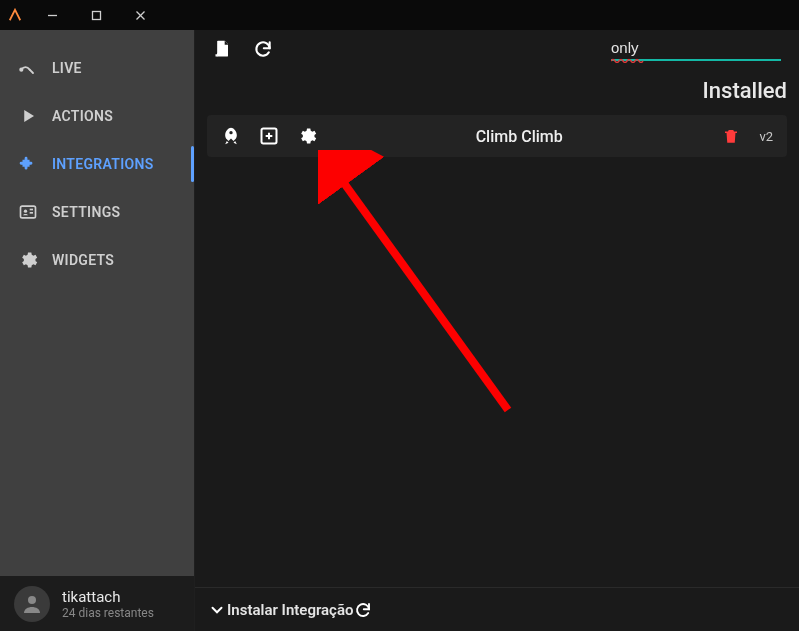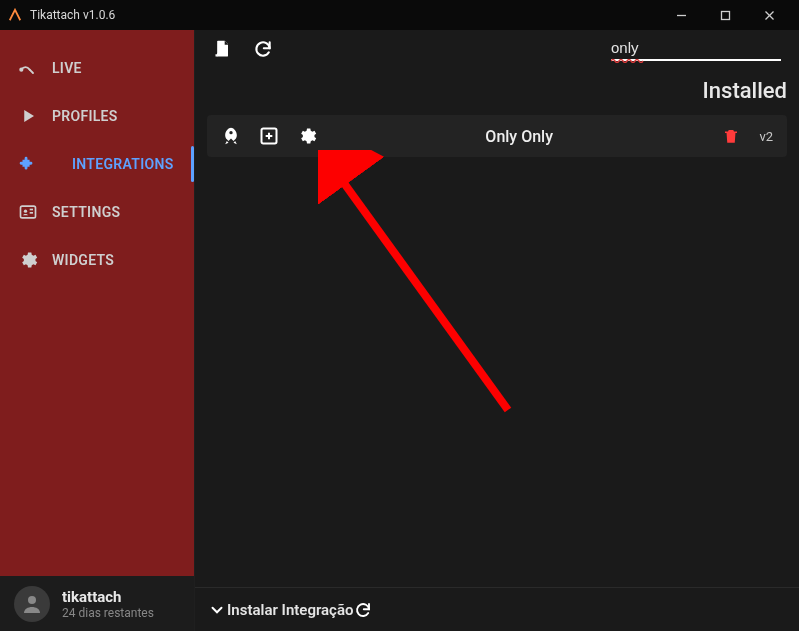--- a/index.html
+++ b/index.html
@@ -19,61 +19,61 @@
     align-items: center;
     padding: 0 8px;
   }
   .titlebar-icon { width:14px; height:14px; margin-right:8px; display:flex; align-items:center; justify-content:center; }
   .titlebar-title { font-size: 12px; color: #d8d8d8; flex: 1; }
   .titlebar-controls { display: flex; align-items:center; }
   .titlebar-btn { width:44px; height:30px; display:flex; align-items:center; justify-content:center; cursor:pointer; }
   .titlebar-btn svg { stroke:#cfcfcf; }
   .main { display:flex; height:601px; }
   .sidebar {
-    width:195px; background:#7f1d1d;
+    width:195px; background:#404040;
     display:flex; flex-direction:column;
     border-right:1px solid #1f1f1f;
   }
   .nav { padding-top:14px; flex:1; }
   .nav-item {
     display:flex; align-items:center;
     height:48px; padding:0 18px;
     color:#cfcfcf; cursor:pointer;
     font-size:14px; font-weight:600;
     letter-spacing:0.3px;
   }
-  .nav-item.active { color:#5ea1ff; position:relative;gap:20px; }
+  .nav-item.active { color:#5ea1ff; position:relative; }
   .nav-item.active::after {
     content:""; position:absolute; right:0; top:6px; bottom:6px;
     width:3px; background:#5ea1ff; border-radius:2px;
   }
   .nav-icon { width:20px; height:20px; margin-right:14px; display:flex; align-items:center; justify-content:center; }
   .sidebar-footer {
     height:55px; display:flex; align-items:center;
     padding:0 14px; background:#1c1c1c;
   }
   .avatar {
     width:36px; height:36px; border-radius:50%;
     background:#3a3a3a; display:flex; align-items:center; justify-content:center;
     margin-right:12px;
   }
   .avatar svg { fill:#888; }
   .user-text { display:flex; flex-direction:column; }
-  .username { font-size:15px; color:#e8e8e8; font-weight:700; }
+  .username { font-size:15px; color:#e8e8e8; font-weight:400; }
   .userstatus { font-size:12px; color:#878787; }
   .content { flex:1; background:#1a1a1a; display:flex; flex-direction:column; }
   .toolbar {
     height:38px; display:flex; align-items:center;
     padding:0 18px; gap:20px;
   }
   .toolbar-icon { width:20px; height:20px; cursor:pointer; display:flex; align-items:center; justify-content:center; }
   .search-wrap { margin-left:auto; position:relative; }
   .search-input {
     width:170px; background:transparent; border:none;
-    border-bottom:2px solid #ffffff;
+    border-bottom:2px solid #14b8a6;
     color:#e4e4e4; font-size:15px; padding:2px 0 3px;
     outline:none;
   }
   .search-underline-wavy {
     position:absolute; left:0; bottom:-2px; width:34px; height:5px;
   }
   .section-title {
     font-size:22px; color:#e8e8e8; font-weight:500;
     padding:10px 12px 12px;
     text-align:right;
@@ -99,21 +99,20 @@
 </style>
 </head>
 <body>
 
 <div class="titlebar">
   <span class="titlebar-icon">
     <svg width="14" height="14" viewBox="0 0 24 24">
         <path d="M3 21 L12 3 L21 21" fill="none" stroke="#ff8a3d" stroke-width="3"></path>
       </svg>
   </span>
-  <span class="titlebar-title">Tikattach v1.0.6</span>
   <div class="titlebar-controls">
     <div class="titlebar-btn">
       <svg width="11" height="11" viewBox="0 0 11 11">
           <line x1="1" y1="5.5" x2="10" y2="5.5" stroke-width="1.3"></line>
         </svg>
     </div>
     <div class="titlebar-btn">
       <svg width="11" height="11" viewBox="0 0 11 11">
           <rect x="1.5" y="1.5" width="8" height="8" fill="none" stroke-width="1.3"></rect>
         </svg>
@@ -142,21 +141,21 @@
         </span>
         <span>LIVE</span>
       </div>
 
       <div class="nav-item">
         <span class="nav-icon">
           <svg width="18" height="18" viewBox="0 0 24 24">
               <path d="M7 4 L20 12 L7 20 Z" fill="#cfcfcf"></path>
             </svg>
         </span>
-        <span>PROFILES</span>
+        <span>ACTIONS</span>
       </div>
 
 
 
       <div class="nav-item active">
         <span class="nav-icon">
           <svg width="20" height="20" viewBox="0 0 24 24" fill="#5ea1ff">
               <path d="M4 8h3V6a2 2 0 1 1 4 0v2h3v3h2a2 2 0 1 1 0 4h-2v3h-3v2a2 2 0 1 1-4 0v-2H4v-3H2a2 2 0 1 1 0-4h2V8z" transform="translate(2 0) scale(0.85)"></path>
             </svg>
         </span>
@@ -239,21 +238,21 @@
             <rect x="3" y="3" width="18" height="18" rx="2"></rect>
             <line x1="12" y1="8" x2="12" y2="16"></line>
             <line x1="8" y1="12" x2="16" y2="12"></line>
           </svg>
       </span>
       <span class="row-icon">
         <svg width="20" height="20" viewBox="0 0 24 24" fill="#fff">
             <path d="M12 8a4 4 0 1 0 0 8 4 4 0 0 0 0-8zm9 4c0-.4 0-.8-.1-1.2l2.1-1.6-2-3.4-2.5 1a7.2 7.2 0 0 0-2-1.2L16 3h-4l-.5 2.6a7.2 7.2 0 0 0-2 1.2l-2.5-1-2 3.4 2.1 1.6A7 7 0 0 0 7 12c0 .4 0 .8.1 1.2L5 14.8l2 3.4 2.5-1c.6.5 1.3.9 2 1.2L12 21h4l.5-2.6c.7-.3 1.4-.7 2-1.2l2.5 1 2-3.4-2.1-1.6c.1-.4.1-.8.1-1.2z"></path>
           </svg>
       </span>
-      <span class="row-title">Only Only</span>
+      <span class="row-title">Climb Climb</span>
       <span class="row-icon trash">
         <svg width="18" height="18" viewBox="0 0 24 24">
             <path d="M6 7h12l-1 14H7L6 7zm3-3h6l1 2H8l1-2zM4 6h16v2H4z"></path>
           </svg>
       </span>
       <span class="row-version">v2</span>
     </div>
 
     <div class="footer-bar">
       <span class="footer-chevron">

